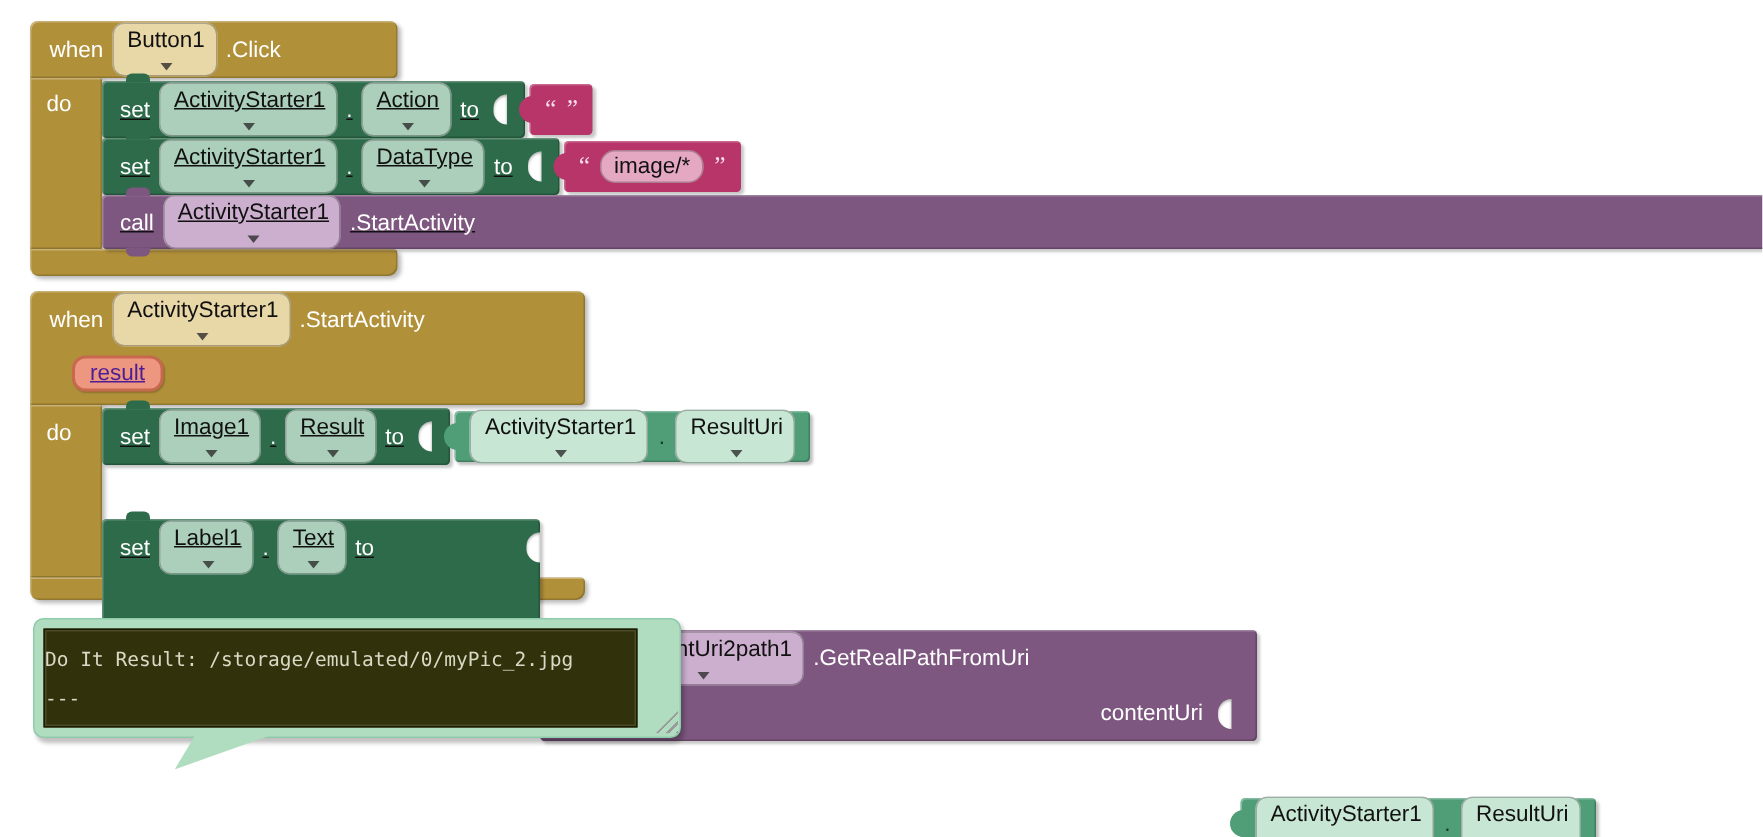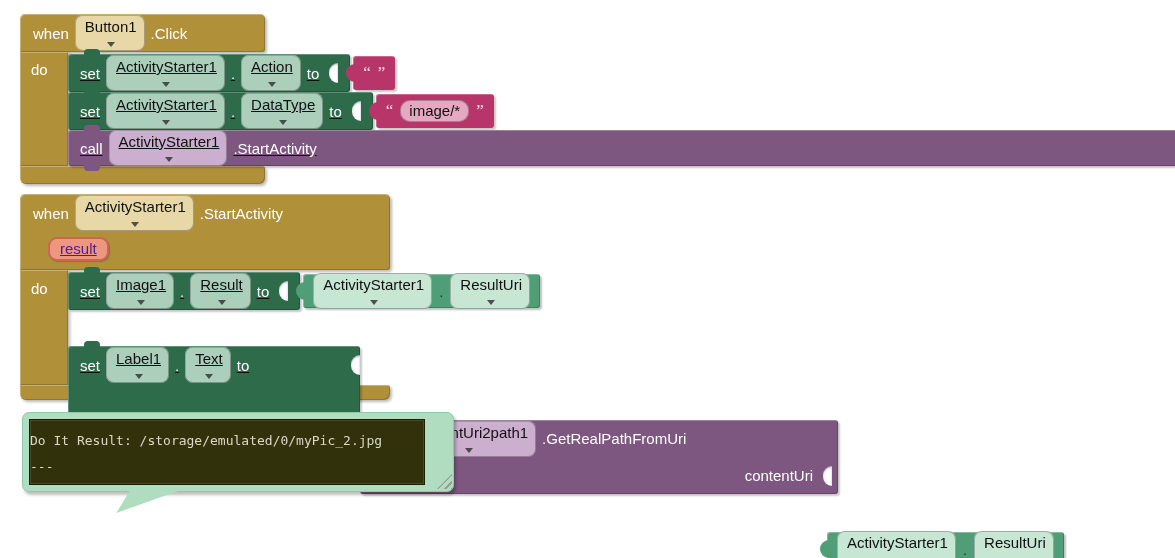--- a/index.html
+++ b/index.html
@@ -194,21 +194,21 @@
   <div class="abs purple plug" style="left:360px;top:310px;width:478px;height:74px;border-radius:3px;
        box-shadow:inset 1px 1px 0 rgba(255,255,255,.25), inset -1px -1px 0 rgba(0,0,0,.2), 2px 2px 2px rgba(0,0,0,.22);">
     <div class="row" style="height:37px;padding:0 12px;">
       <span class="wlabel">call</span>
       <span class="dd dd-lav">
         <span>ContentUri2path1</span>
         <span class="arr"></span>
       </span>
       <span class="wlabel">.GetRealPathFromUri</span>
     </div>
-    <div class="row" style="height:37px;justify-content:flex-end;padding-right:6px;">
+    <div class="row" style="height:37px;justify-content:flex-end;padding-right:17px;">
       <span class="wlabel">contentUri</span>
       <span class="sock"></span>
     </div>
     <div class="getter plug abs" style="left:470px;top:38px;">
       <span class="dd dd-mint">
         <span>ActivityStarter1</span>
         <span class="arr"></span>
       </span>
       <span class="dot-dark">.</span>
       <span class="dd dd-mint">

